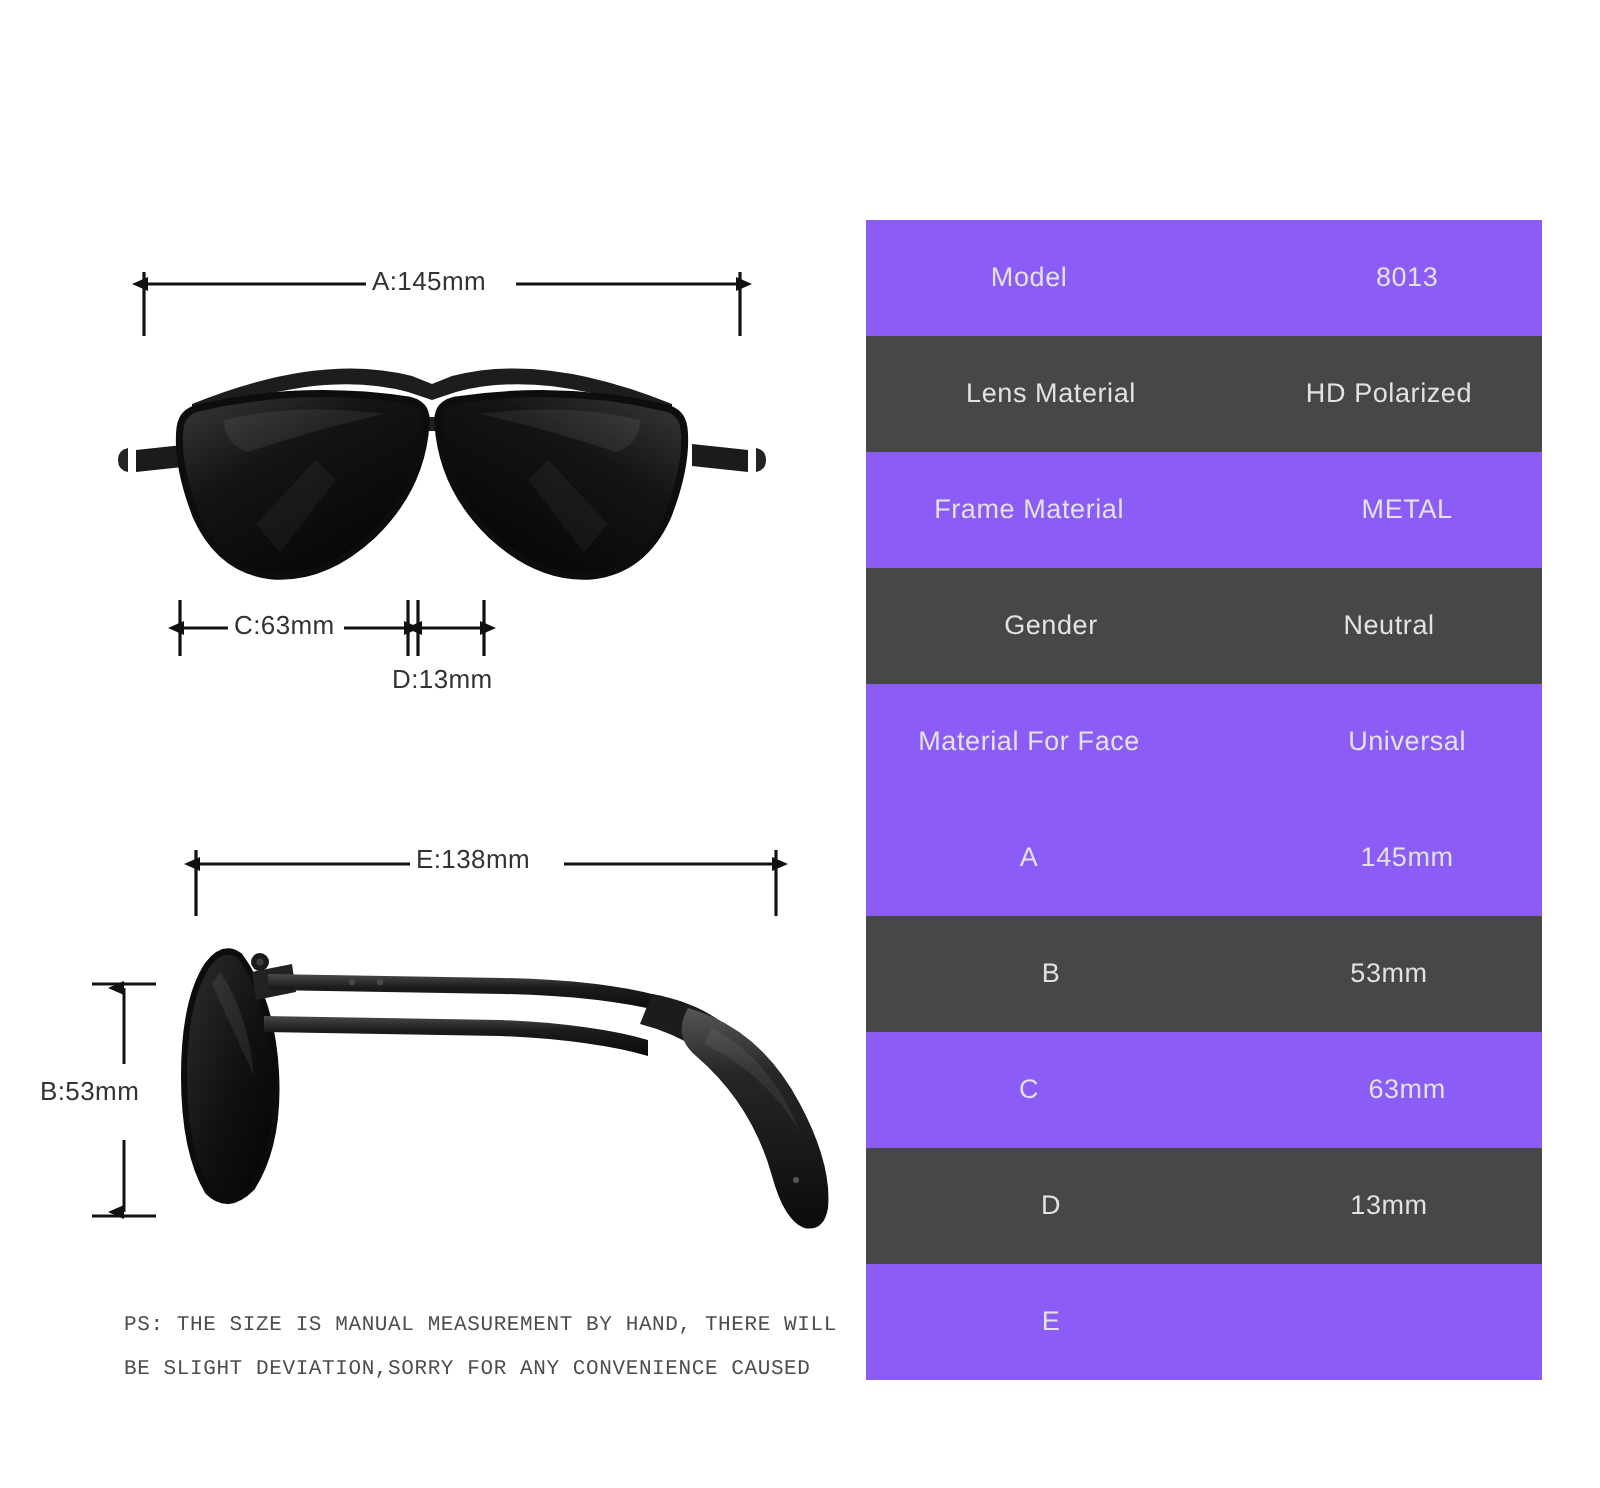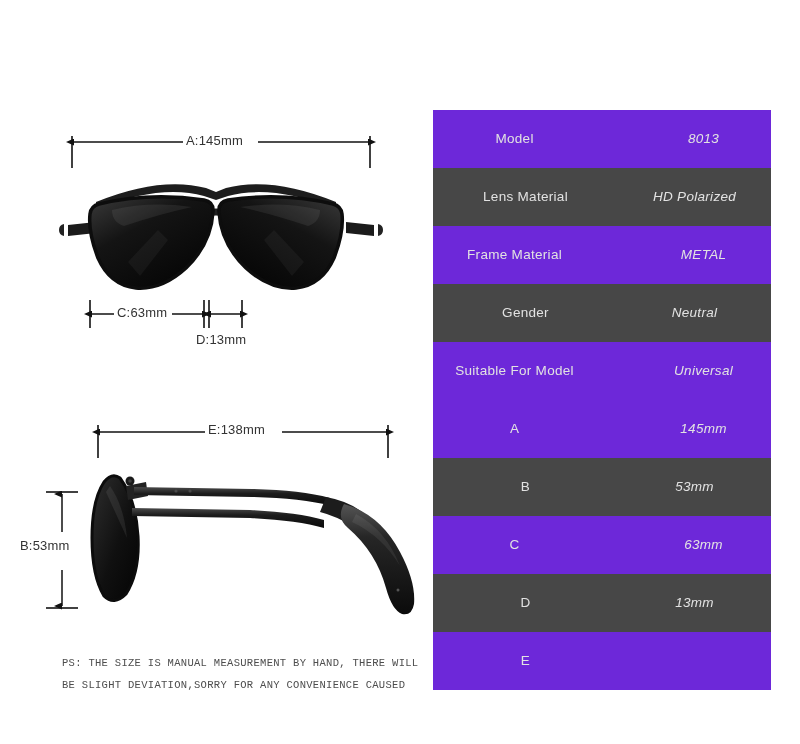--- a/index.html
+++ b/index.html
@@ -72,34 +72,34 @@
     height: 580px;
     display: flex;
     flex-direction: column;
   }
   .spec-row {
     flex: 1 1 0;
     display: flex;
     align-items: center;
     min-height: 0;
   }
-  .spec-row.odd  { background: #6d28d9; gap: 40px; }
+  .spec-row.odd  { background: #8b5cf6; gap: 40px; }
   .spec-row.even { background: #474747; }
 
   .spec-key,
   .spec-val {
     font-family: "Liberation Sans", sans-serif;
     font-size: 13.5px;
     color: #e2e2e2;
     text-align: center;
     letter-spacing: 0.3px;
     line-height: 1.2;
   }
   .spec-key { width: 185px; }
-  .spec-val { width: 153px; font-style: italic; }
+  .spec-val { width: 153px; }
 </style>
 </head>
 <body>
 
 <div id="left-panel">
 
   <svg class="diagram-svg" viewBox="0 0 432 744">
     <defs>
 
       <marker id="ah-left" markerWidth="9" markerHeight="7" refX="8" refY="3.5" orient="auto" markerUnits="userSpaceOnUse">
@@ -280,21 +280,21 @@
     <div class="spec-key">Frame Material</div>
     <div class="spec-val">METAL</div>
   </div>
 
   <div class="spec-row even">
     <div class="spec-key">Gender</div>
     <div class="spec-val">Neutral</div>
   </div>
 
   <div class="spec-row odd">
-    <div class="spec-key">Suitable For Model</div>
+    <div class="spec-key">Material For Face</div>
     <div class="spec-val">Universal</div>
   </div>
 
 
   <div class="spec-row odd">
     <div class="spec-key">A</div>
     <div class="spec-val">145mm</div>
   </div>
 
   <div class="spec-row even">

